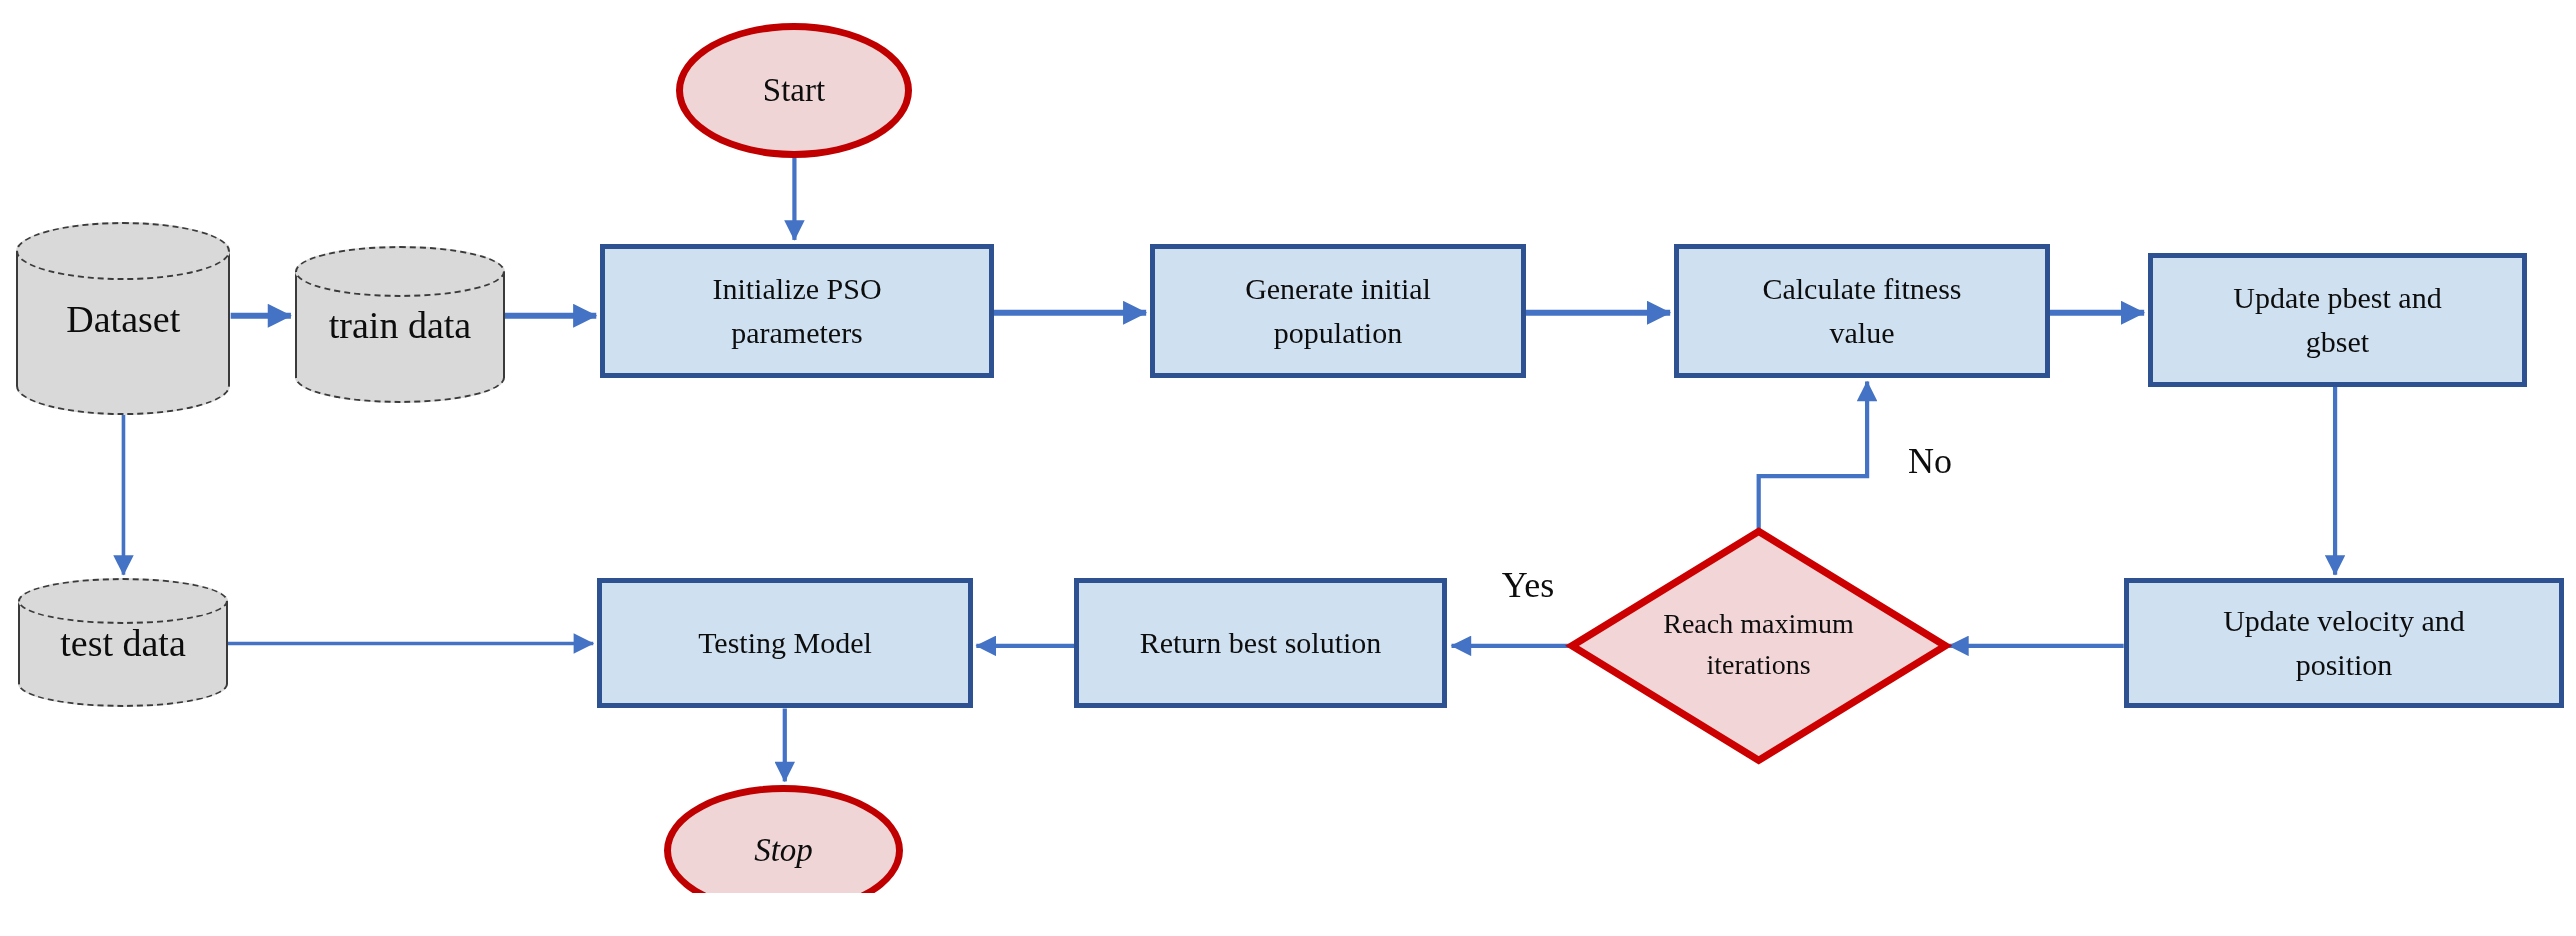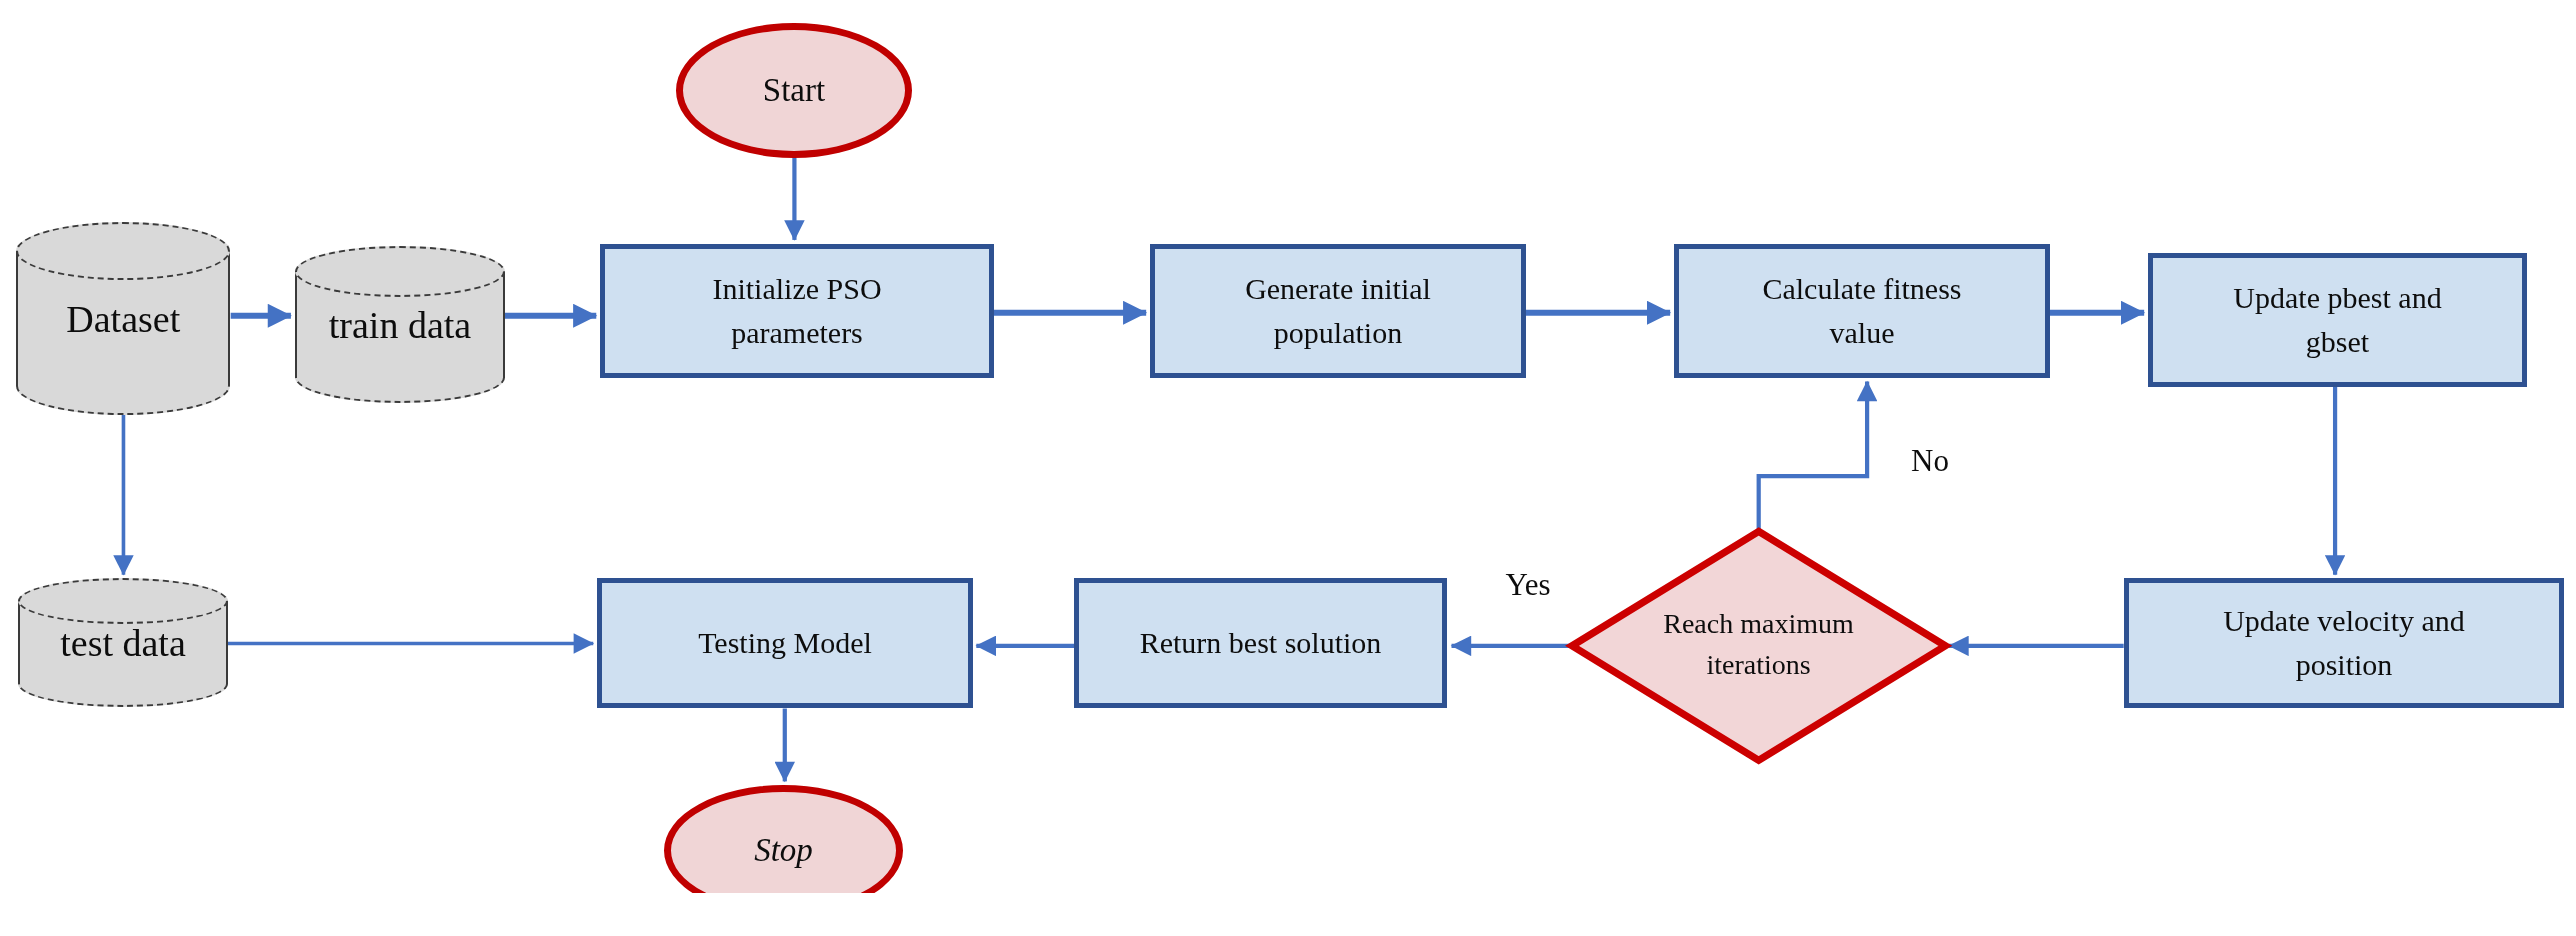--- a/index.html
+++ b/index.html
@@ -34,21 +34,21 @@
   .cyl-label{position:absolute;inset:0;display:flex;align-items:center;justify-content:center;z-index:4;font-size:38px;}
   .decision-label{
     position:absolute;z-index:3;
     display:flex;align-items:center;justify-content:center;
     text-align:center;font-size:28px;line-height:1.45;
   }
   .decision-label .lbl{white-space:pre-line;}
   .edge-label{
     position:absolute;z-index:3;
     display:flex;align-items:center;justify-content:center;
-    font-size:31px;
+    font-size:36px;
   }
 </style>
 </head>
 <body>
 
 <div id="canvas">
 
   <svg id="edge-layer" width="2576" height="937" viewBox="0 0 4277 1555">
     <defs>
       <marker id="arrowBig" viewBox="0 0 10 10" refX="9.6" refY="5" markerWidth="48" markerHeight="40" orient="auto" markerUnits="userSpaceOnUse">

